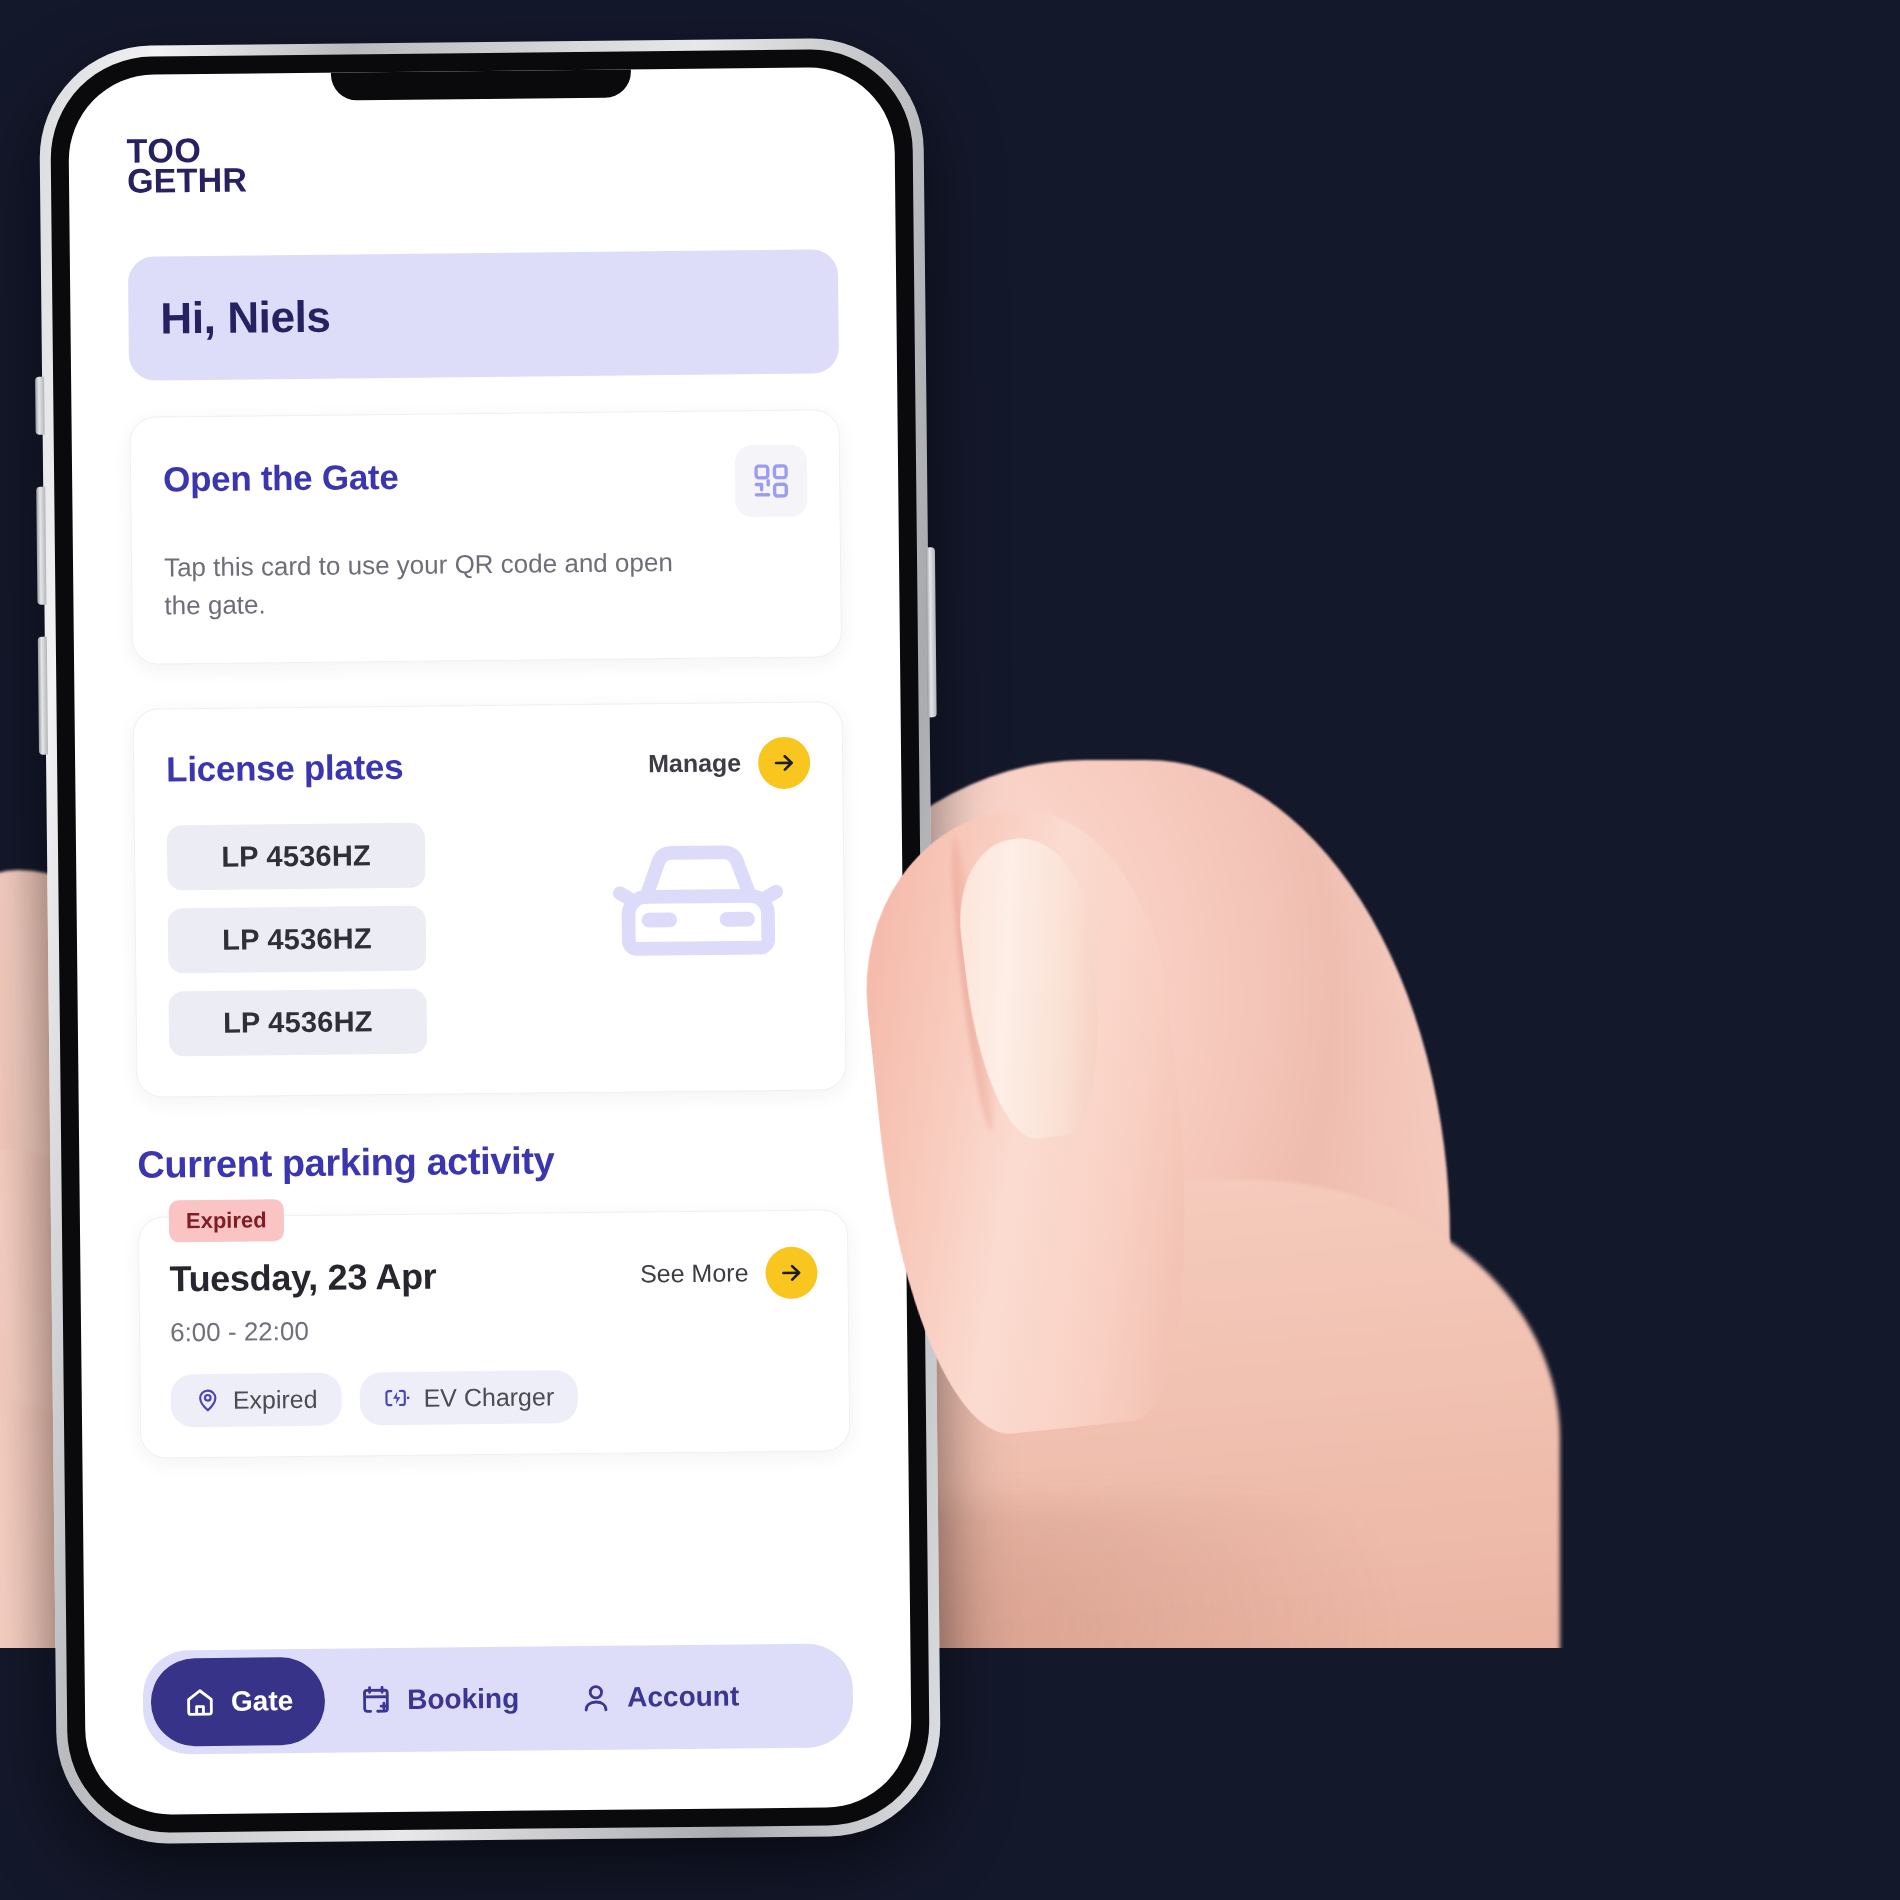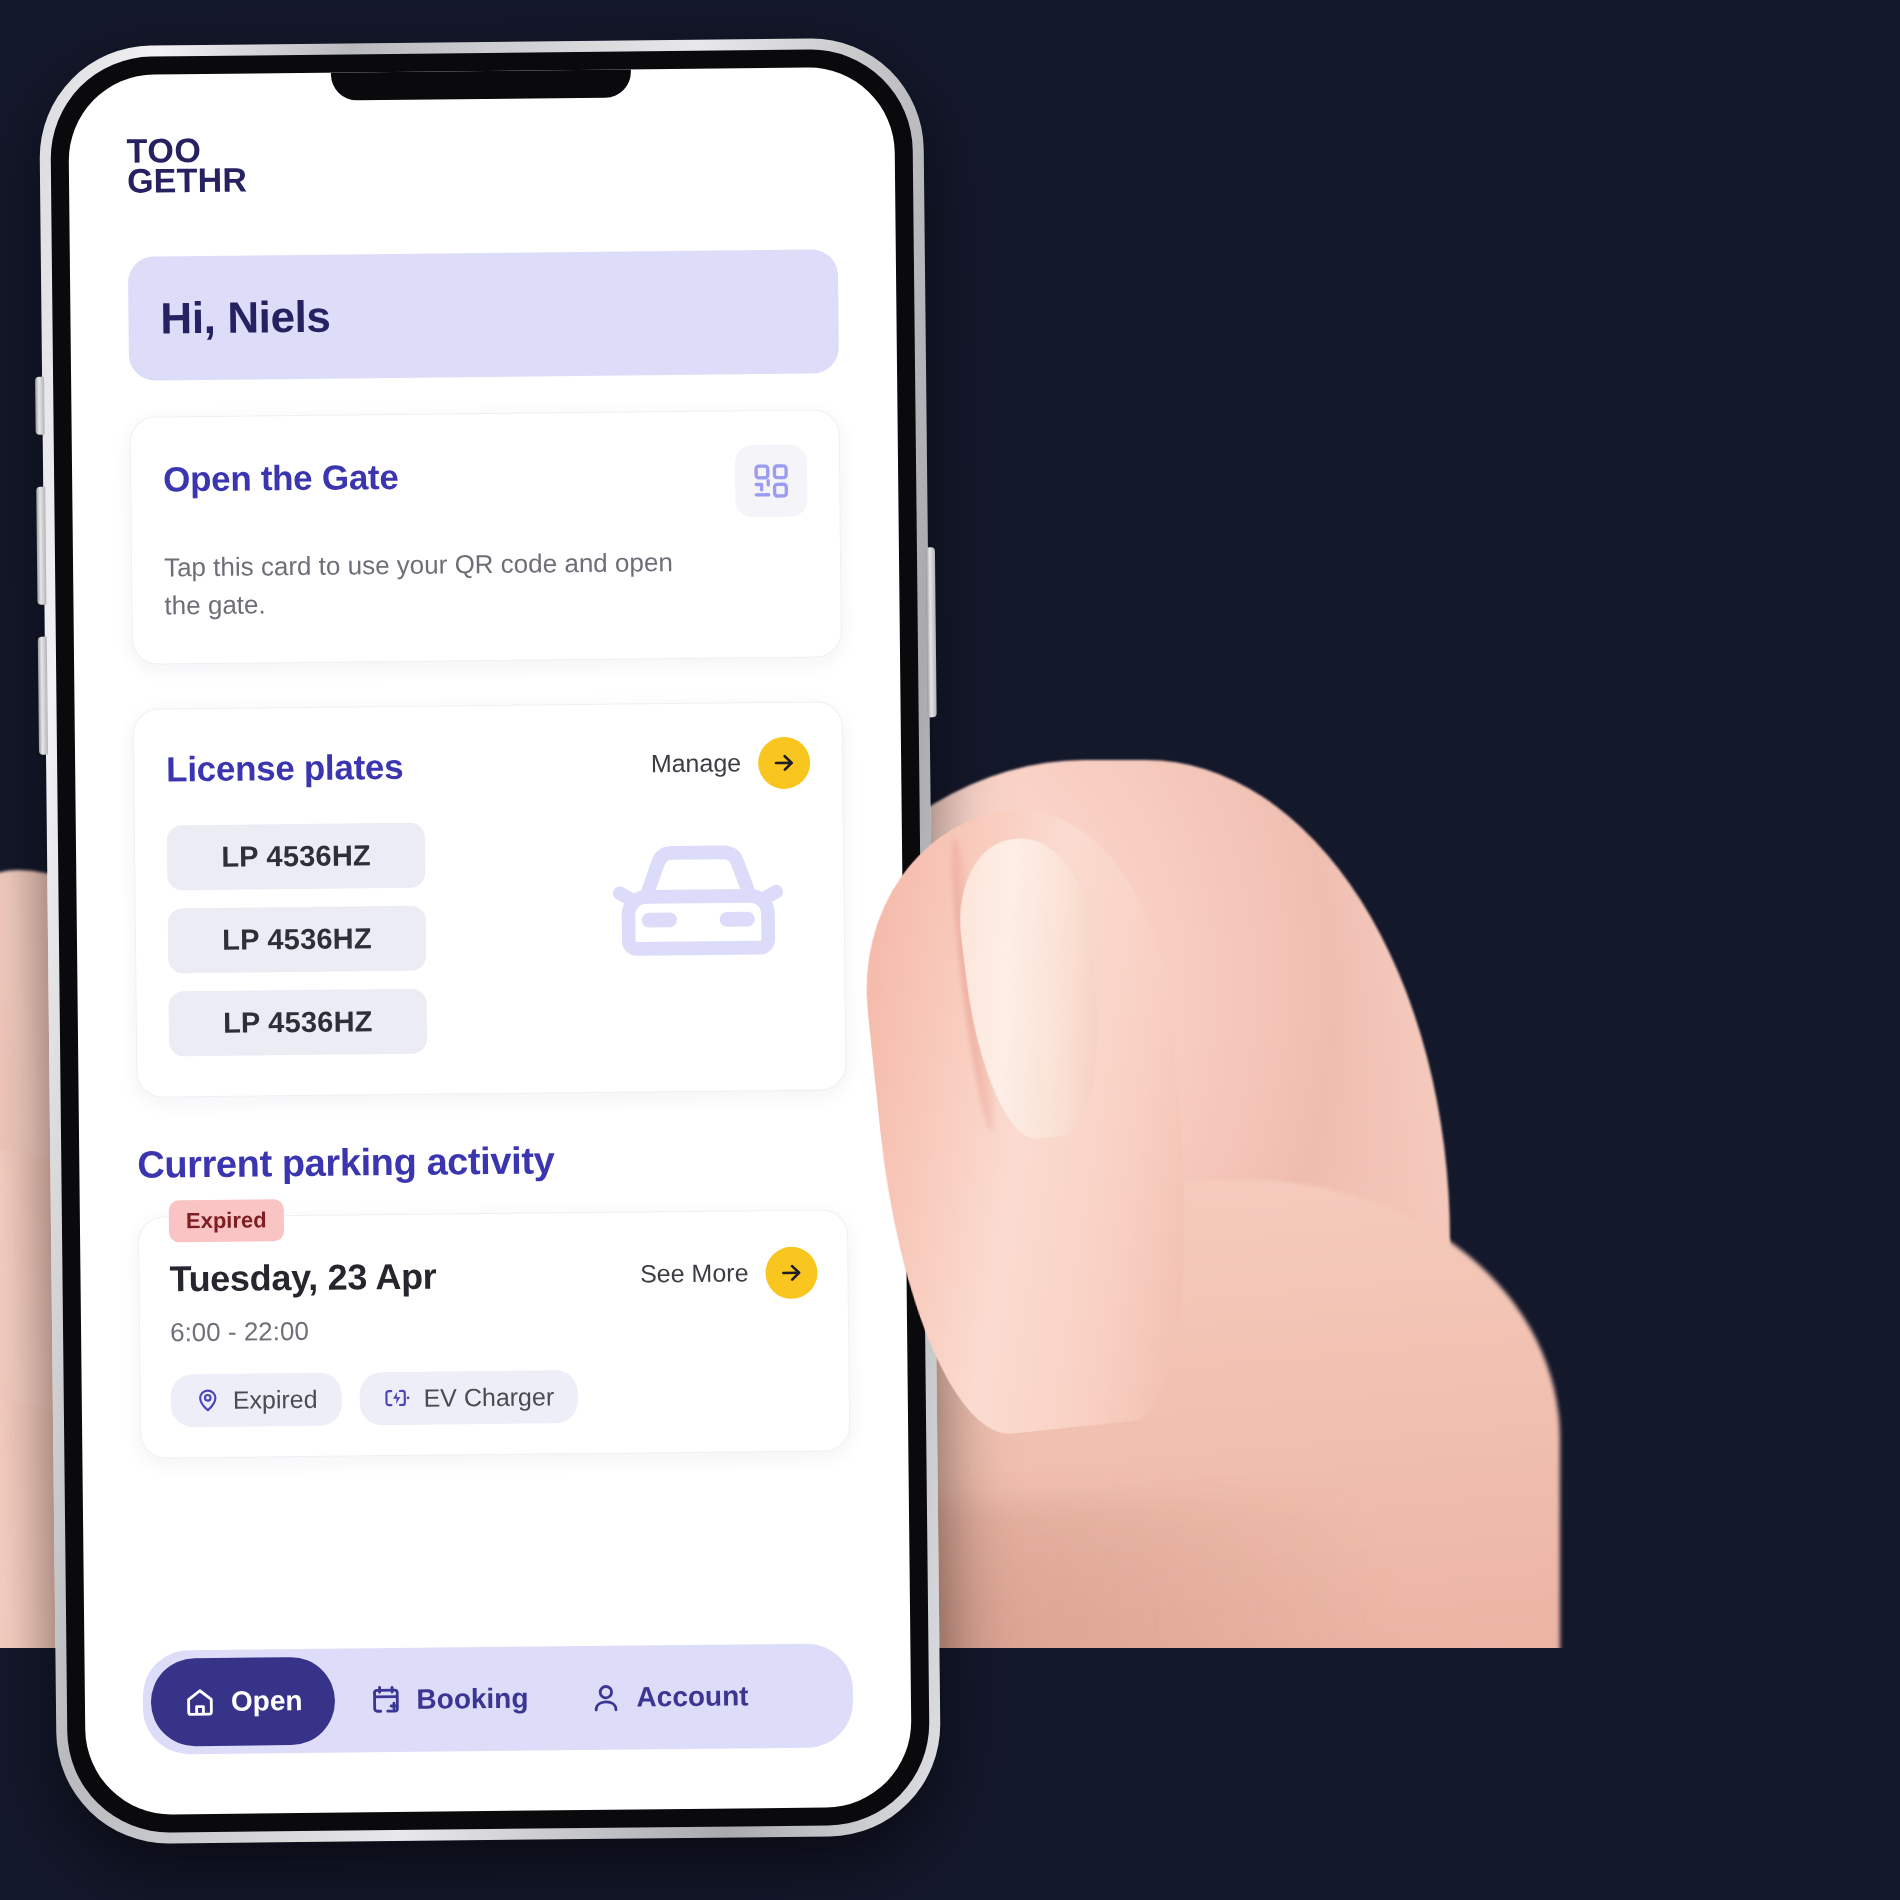--- a/index.html
+++ b/index.html
@@ -250,21 +250,21 @@
     justify-content: space-between;
     margin-bottom: 30px;
   }
   .lp-title {
     color: #3b36b0;
     font-size: 35px;
     font-weight: 800;
     letter-spacing: -0.3px;
   }
   .lp-action { display: flex; align-items: center; gap: 17px; }
-  .lp-action-label { color: #3d3d46; font-size: 25px; font-weight: 400; }
+  .lp-action-label { color: #3d3d46; font-size: 25px; font-weight: 700; }
 
   .arrow-btn {
     width: 52px;
     height: 52px;
     border-radius: 50%;
     background: #f9c61f;
     display: flex;
     align-items: center;
     justify-content: center;
     flex: none;
@@ -526,21 +526,21 @@
           <div class="spacer"></div>
 
           <div class="nav">
             <div class="nav-item active">
               <span>
                 <svg width="34" height="34" viewBox="0 0 24 24" fill="none">
                   <path d="M4 10.2 12 4l8 6.2V19a1.6 1.6 0 0 1-1.6 1.6H5.6A1.6 1.6 0 0 1 4 19v-8.8Z" stroke="#ffffff" stroke-width="2" stroke-linejoin="round"></path>
                   <path d="M9.6 20.6v-5.4h4.8v5.4" stroke="#ffffff" stroke-width="2" stroke-linejoin="round"></path>
                 </svg>
               </span>
-              <span>Open</span>
+              <span>Gate</span>
             </div>
 
             <div class="nav-item">
               <span>
                 <svg width="34" height="34" viewBox="0 0 24 24" fill="none">
                   <path d="M4 6.8a1.8 1.8 0 0 1 1.8-1.8h12.4A1.8 1.8 0 0 1 20 6.8V18a1.8 1.8 0 0 1-1.8 1.8h-5" stroke="#3a3692" stroke-width="2" stroke-linecap="round" stroke-linejoin="round"></path>
                   <path d="M4 6.8V18a1.8 1.8 0 0 0 1.8 1.8h2.4" stroke="#3a3692" stroke-width="2" stroke-linecap="round"></path>
                   <path d="M4 9.6h16" stroke="#3a3692" stroke-width="2"></path>
                   <path d="M7.6 3v3.4M16.4 3v3.4" stroke="#3a3692" stroke-width="2" stroke-linecap="round"></path>
                   <path d="M15.6 16.2h4M17.6 14.2v4" stroke="#3a3692" stroke-width="2" stroke-linecap="round"></path>

